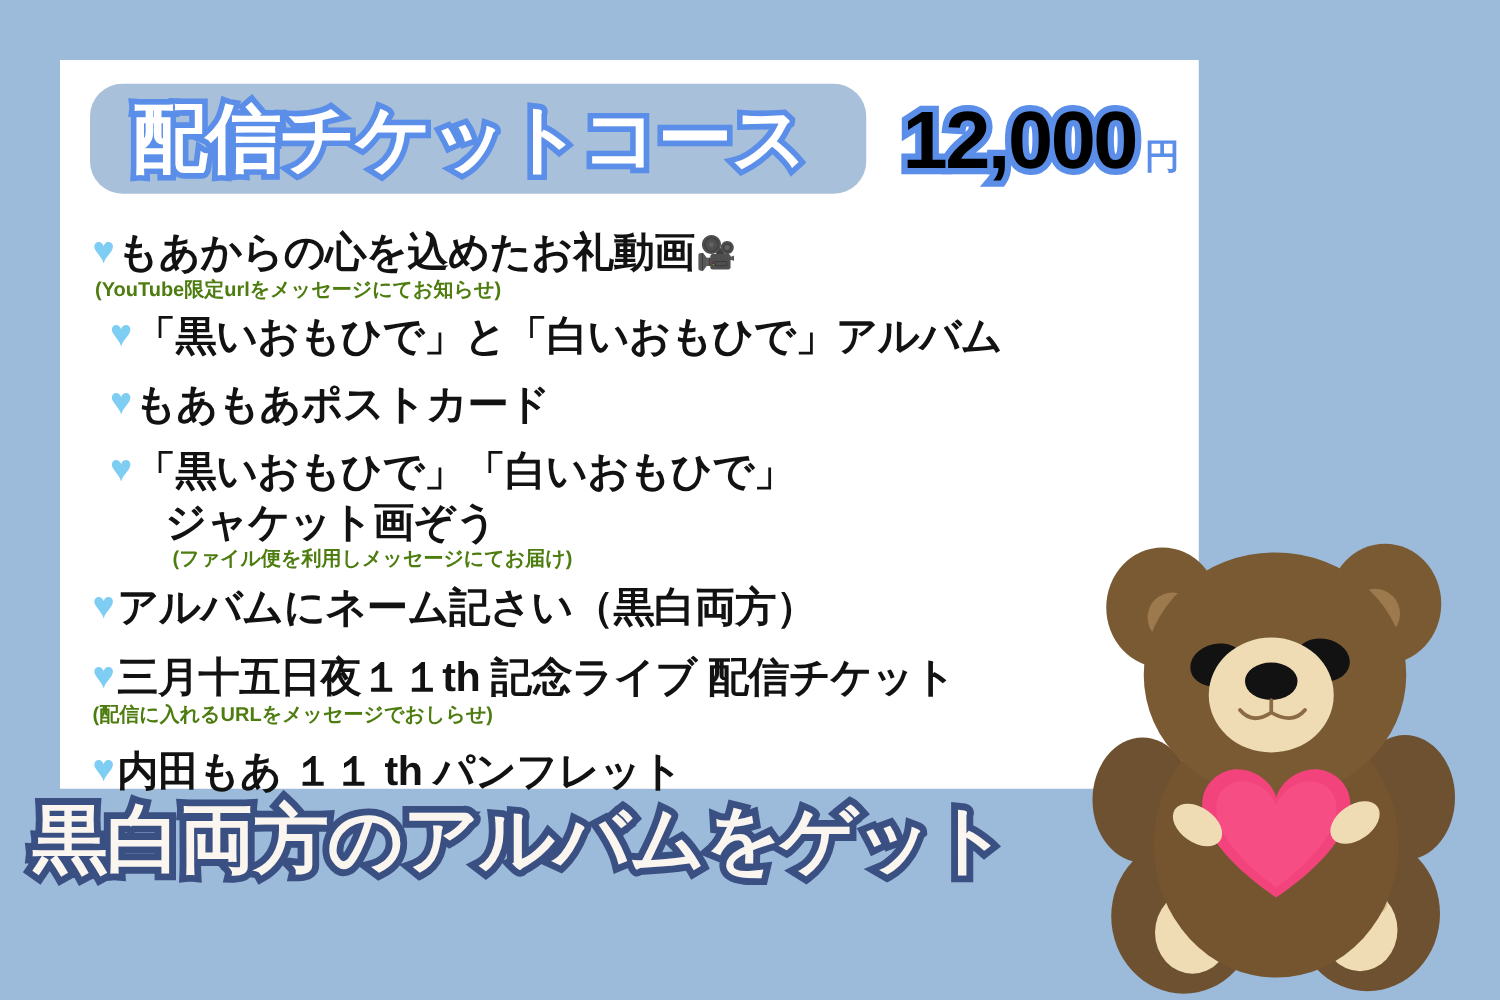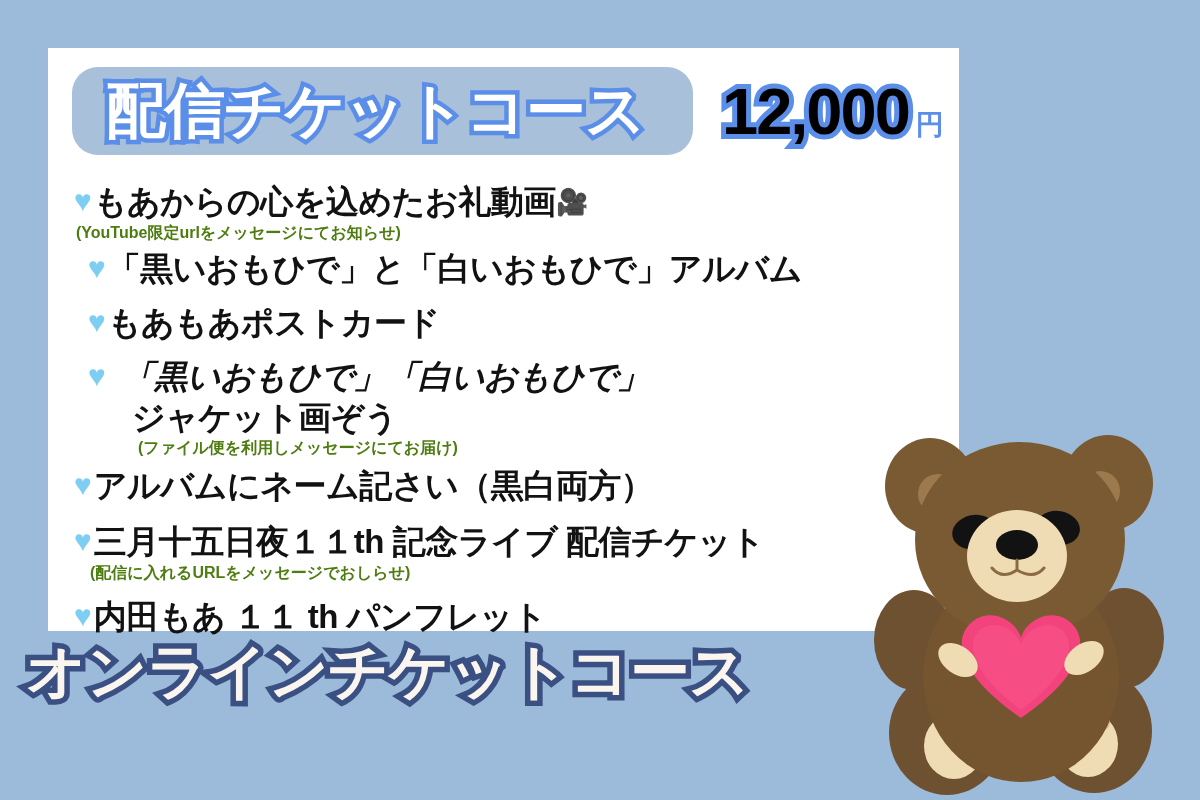--- a/index.html
+++ b/index.html
@@ -109,21 +109,21 @@
   }
   .subnote {
     font-size:16px;
     font-weight:bold;
     color:#4d7c0f;
     line-height:19px;
     white-space:nowrap;
   }
   .subnote.pad0  { margin-left:2px; }
   .subnote.pad1  { margin-left:64px; }
-  .subnote.pad2  { margin-left:16px; }
+  .subnote.pad2  { margin-left:0; }
 
   
   .sp-a { margin-bottom:6px; }
   .sp-b { margin-bottom:12px; }
   .sp-c { margin-bottom:10px; }
   .sp-d { margin-bottom:14px; }
 
   
   .bear {
     position:absolute;
@@ -192,21 +192,21 @@
     <div class="benefit sp-b">
       <div class="benefit-main">
         <span class="heart indent">♥</span>
         <span class="benefit-label">もあもあポストカード</span>
       </div>
     </div>
 
     <div class="benefit sp-a">
       <div class="benefit-main">
         <span class="heart indent">♥</span>
-        <span class="benefit-label" style="margin-left:14px;font-style:italic;">「黒いおもひで」「白いおもひで」</span>
+        <span class="benefit-label" style="margin-left:0;">「黒いおもひで」「白いおもひで」</span>
       </div>
       <div class="benefit-line2">ジャケット画ぞう</div>
       <div class="subnote pad1">(ファイル便を利用しメッセージにてお届け)</div>
     </div>
 
     <div class="benefit sp-d" style="margin-top:8px;">
       <div class="benefit-main">
         <span class="heart">♥</span>
         <span class="benefit-label">アルバムにネーム記さい（黒白両方）</span>
       </div>
@@ -268,14 +268,14 @@
              C 163 194 188 178 208 194 C 230 212 218 250 159 290 Z" fill="#F2437C"></path>
     <path d="M159 282 C 112 248 102 216 118 202 C 134 190 154 202 159 216
              C 164 202 184 190 200 202 C 216 216 206 248 159 282 Z" fill="#F7558A" opacity="0.55"></path>
 
     <ellipse cx="96" cy="232" rx="22" ry="14" transform="rotate(35 96 232)" fill="#F0DCB4"></ellipse>
     <ellipse cx="222" cy="230" rx="22" ry="14" transform="rotate(-35 222 230)" fill="#F0DCB4"></ellipse>
   </svg>
 </div>
 
 <div class="banner">
-  <div class="banner-line l1">オンラインチケットコース</div>
+  <div class="banner-line l1">黒白両方のアルバムをゲット</div>
 </div>
 
 </body></html>

